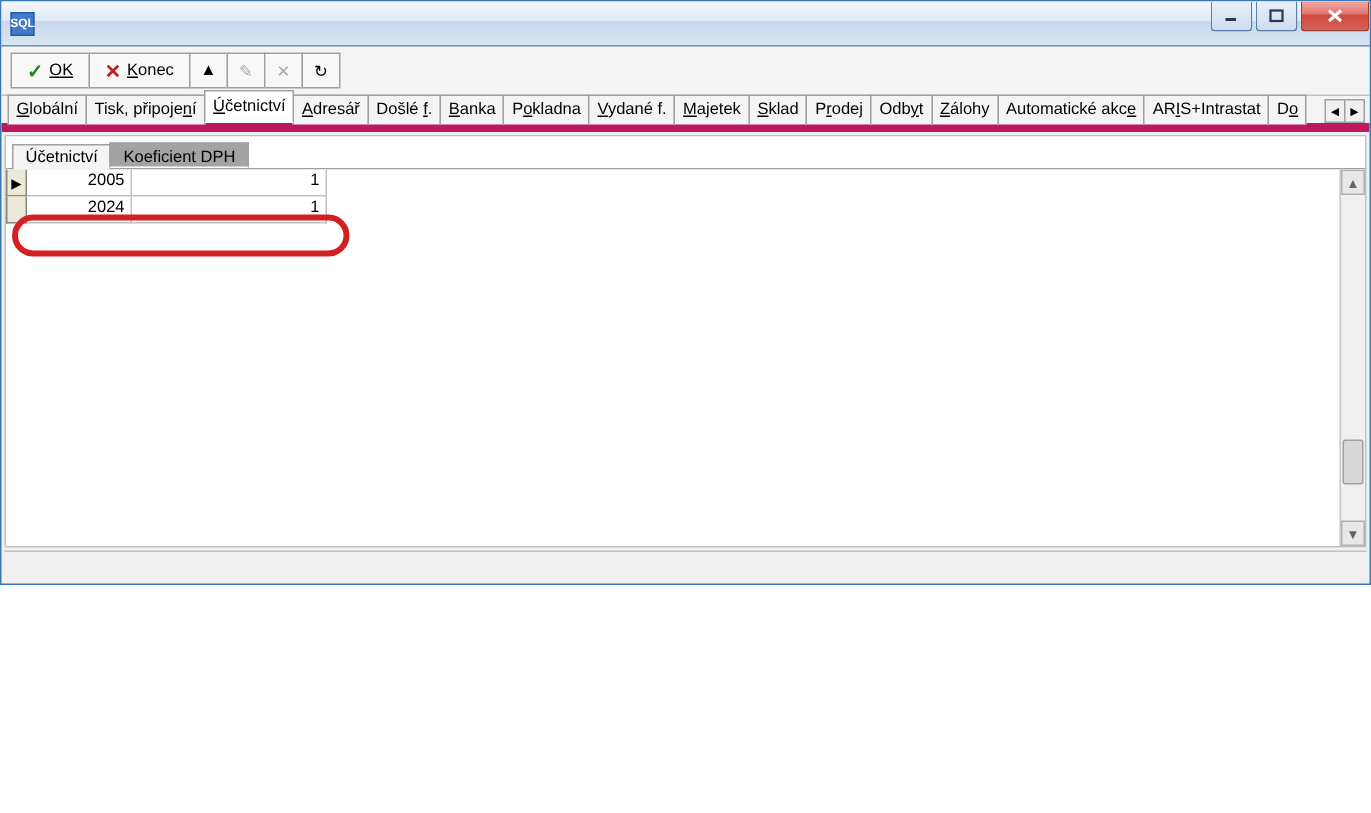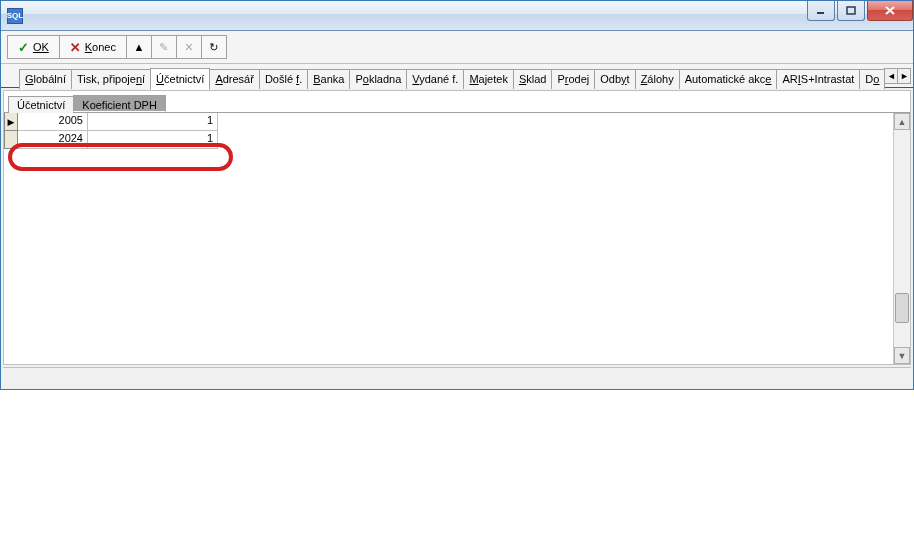--- a/index.html
+++ b/index.html
@@ -95,23 +95,23 @@
   .tbtn.icon-only { padding: 0; width: 26px; }
   .tbtn.wide { padding: 0 20px; }
   .tbtn .ico { margin-right: 4px; font-weight: bold; font-size: 13px; }
   .tbtn .green { color: #1a8a1a; }
   .tbtn .red { color: #c02020; }
   .tbtn.disabled { color: #aaa; }
   .tbtn u { text-decoration: underline; }
 
   .tabstrip {
     display: flex;
-    align-items: flex-start;
-    padding: 4px 4px 0 18px;
-    border-bottom: 1px solid #be185d;
+    align-items: flex-end;
+    padding: 4px 4px 0 4px;
+    border-bottom: 6px solid #be185d;
     background: #f4f4f4;
     height: 24px;
     position: relative;
   }
   .tab {
     padding: 3px 5px 4px 5px;
     font-size: 11px;
     border: 1px solid #a0a0a0;
     border-bottom: none;
     background: #f4f4f4;

